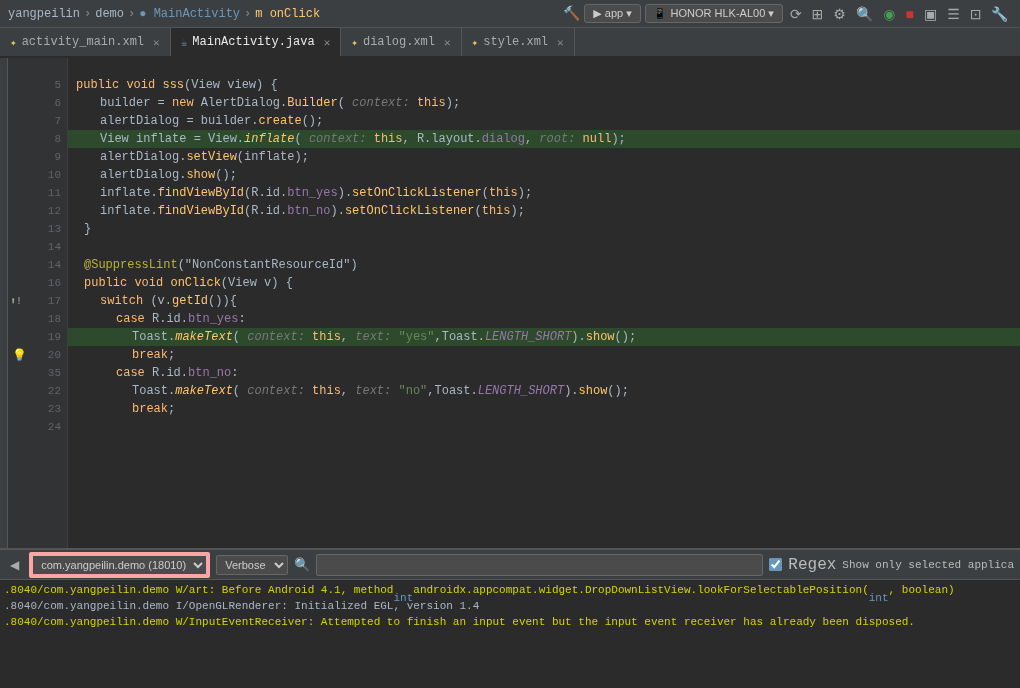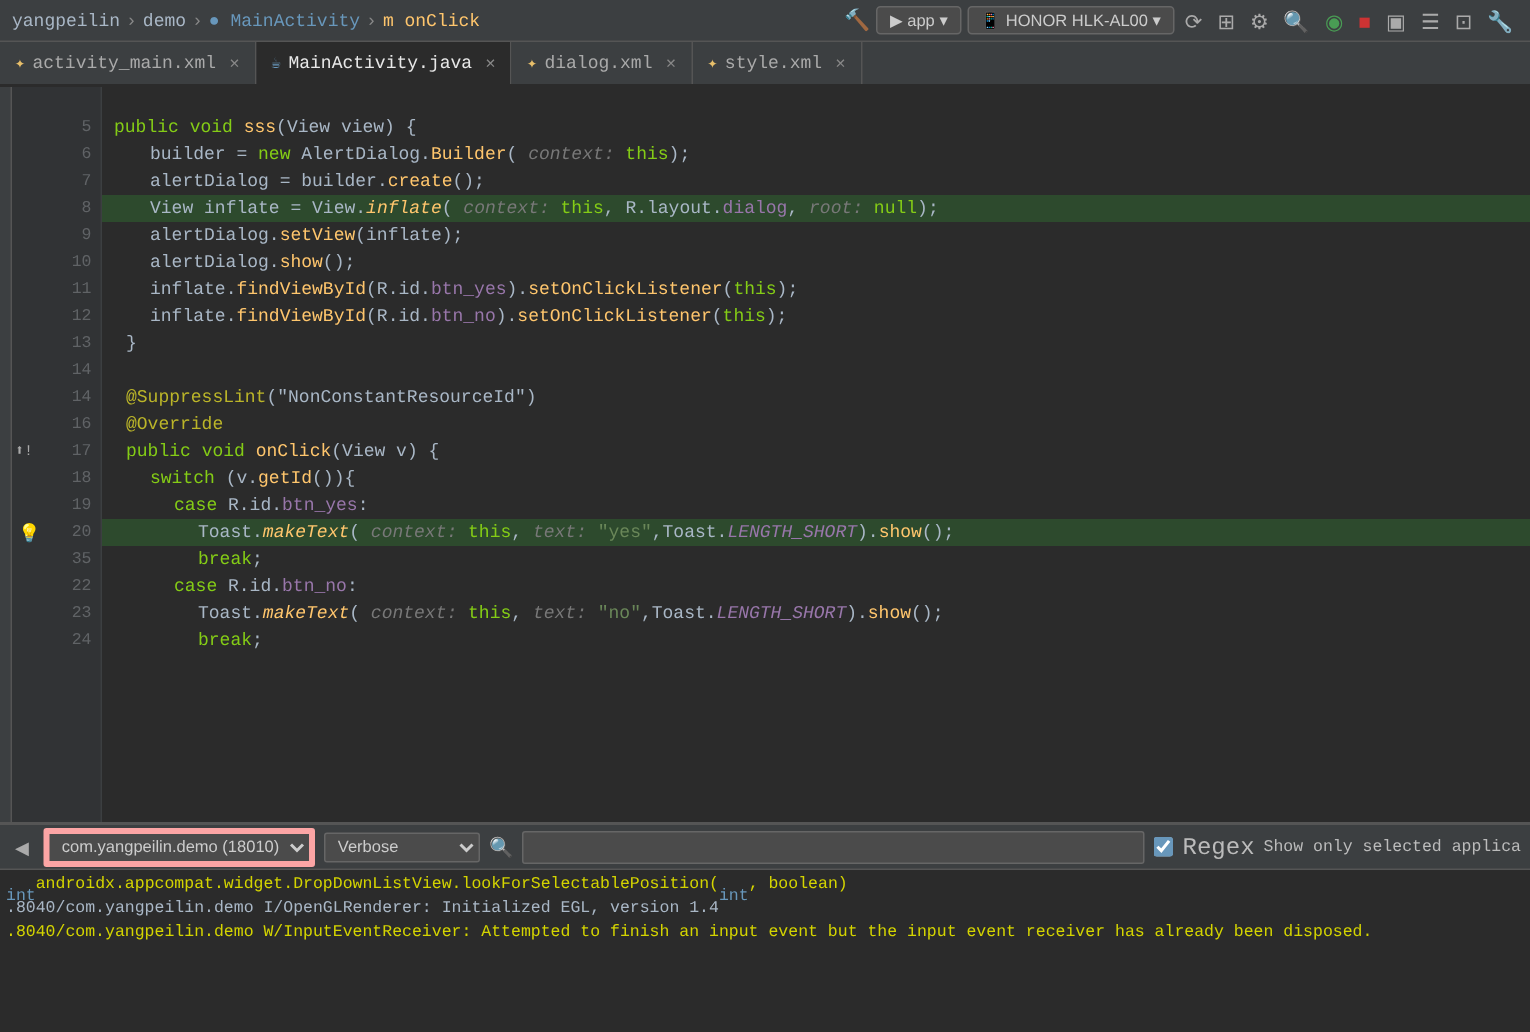--- a/index.html
+++ b/index.html
@@ -88,21 +88,21 @@
       height: 18px;
       display: flex;
       align-items: center;
       padding-left: 8px;
       white-space: pre;
       font-size: 12px;
     }
     .code-line.highlighted { background: #2d4a2d; }
 
     
-    .kw { color: #84cc16; }
+    .kw { color: #fdba74; }
     .fn { color: #ffc66d; }
     .type { color: #a9b7c6; }
     .str { color: #6a8759; }
     .hint { color: #787878; font-style: italic; }
     .italic { font-style: italic; }
     .var { color: #a9b7c6; }
     .field { color: #9876aa; }
     .static-field { color: #9876aa; font-style: italic; }
     .annotation { color: #bbb529; }
 
@@ -121,21 +121,21 @@
       gap: 6px;
       border-bottom: 1px solid #555;
     }
     .log-toolbar-btn {
       background: none; border: none; color: #aaa; font-size: 12px; cursor: pointer; padding: 2px 4px;
     }
     #app-selector {
       background: #4b4b4b; border: 4px solid #fca5a5; color: #ccc; padding: 2px 4px; font-size: 11px; border-radius: 2px; cursor: pointer; min-width: 160px;
     }
     #log-level-selector {
-      background: #4b4b4b; border: 1px solid #666; color: #ccc; padding: 2px 4px; font-size: 11px; border-radius: 2px; cursor: pointer; width: 104px;
+      background: #4b4b4b; border: 1px solid #666; color: #ccc; padding: 2px 4px; font-size: 11px; border-radius: 2px; cursor: pointer; width: 72px;
     }
     #search-box {
       flex: 1;
       background: #4b4b4b; border: 1px solid #666; color: #ccc; padding: 2px 6px; font-size: 11px; border-radius: 2px; height: 22px;
     }
     #regex-checkbox { accent-color: #6897bb; }
     .regex-label { color: #bbb; font-size: 16px; }
     #show-only-label { color: #bbb; font-size: 11px; white-space: nowrap; }
 
     #log-content {
@@ -327,23 +327,20 @@
     <div class="code-line">
       <span style="padding-left:8px">}</span>
     </div>
 
     <div class="code-line">&nbsp;</div>
 
     <div class="code-line">
       <span style="padding-left:8px"></span><span class="annotation">@SuppressLint</span><span>("NonConstantResourceId")</span>
     </div>
 
-    <div class="code-line">
-      <span style="padding-left:8px"></span><span class="annotation">@Override</span>
-    </div>
 
     <div class="code-line">
       <span style="padding-left:8px"></span><span class="kw">public</span><span> </span><span class="kw">void</span><span> </span><span class="fn">onClick</span><span>(</span><span class="type">View</span><span> v) {</span>
     </div>
 
     <div class="code-line">
       <span style="padding-left:24px"></span><span class="kw">switch</span><span> (v.</span><span class="fn">getId</span><span>()){</span>
     </div>
 
     <div class="code-line">
@@ -386,20 +383,21 @@
       <option>Error</option>
     </select>
     <span style="color:#aaa;font-size:13px">🔍</span>
     <input type="text" id="search-box" placeholder="" style="">
     <input type="checkbox" id="regex-checkbox" checked="" style="">
     <label for="regex-checkbox" class="regex-label">Regex</label>
     <span id="show-only-label">Show only selected applica</span>
   </div>
   <div id="log-content">
     <div class="log-line warning">
+      <span>.8040/com.yangpeilin.demo W/art: Before Android 4.1, method </span>
         <span class="int-highlight">int</span>
         <span> androidx.appcompat.widget.DropDownListView.lookForSelectablePosition(</span>
         <span class="int-highlight">int</span>
         <span>, boolean)</span>
     </div>
     <div class="log-line info">
       <span>.8040/com.yangpeilin.demo I/OpenGLRenderer: Initialized EGL, version 1.4</span>
     </div>
     <div class="log-line warning">
       <span>.8040/com.yangpeilin.demo W/InputEventReceiver: Attempted to finish an input event but the input event receiver has already been disposed.</span>

